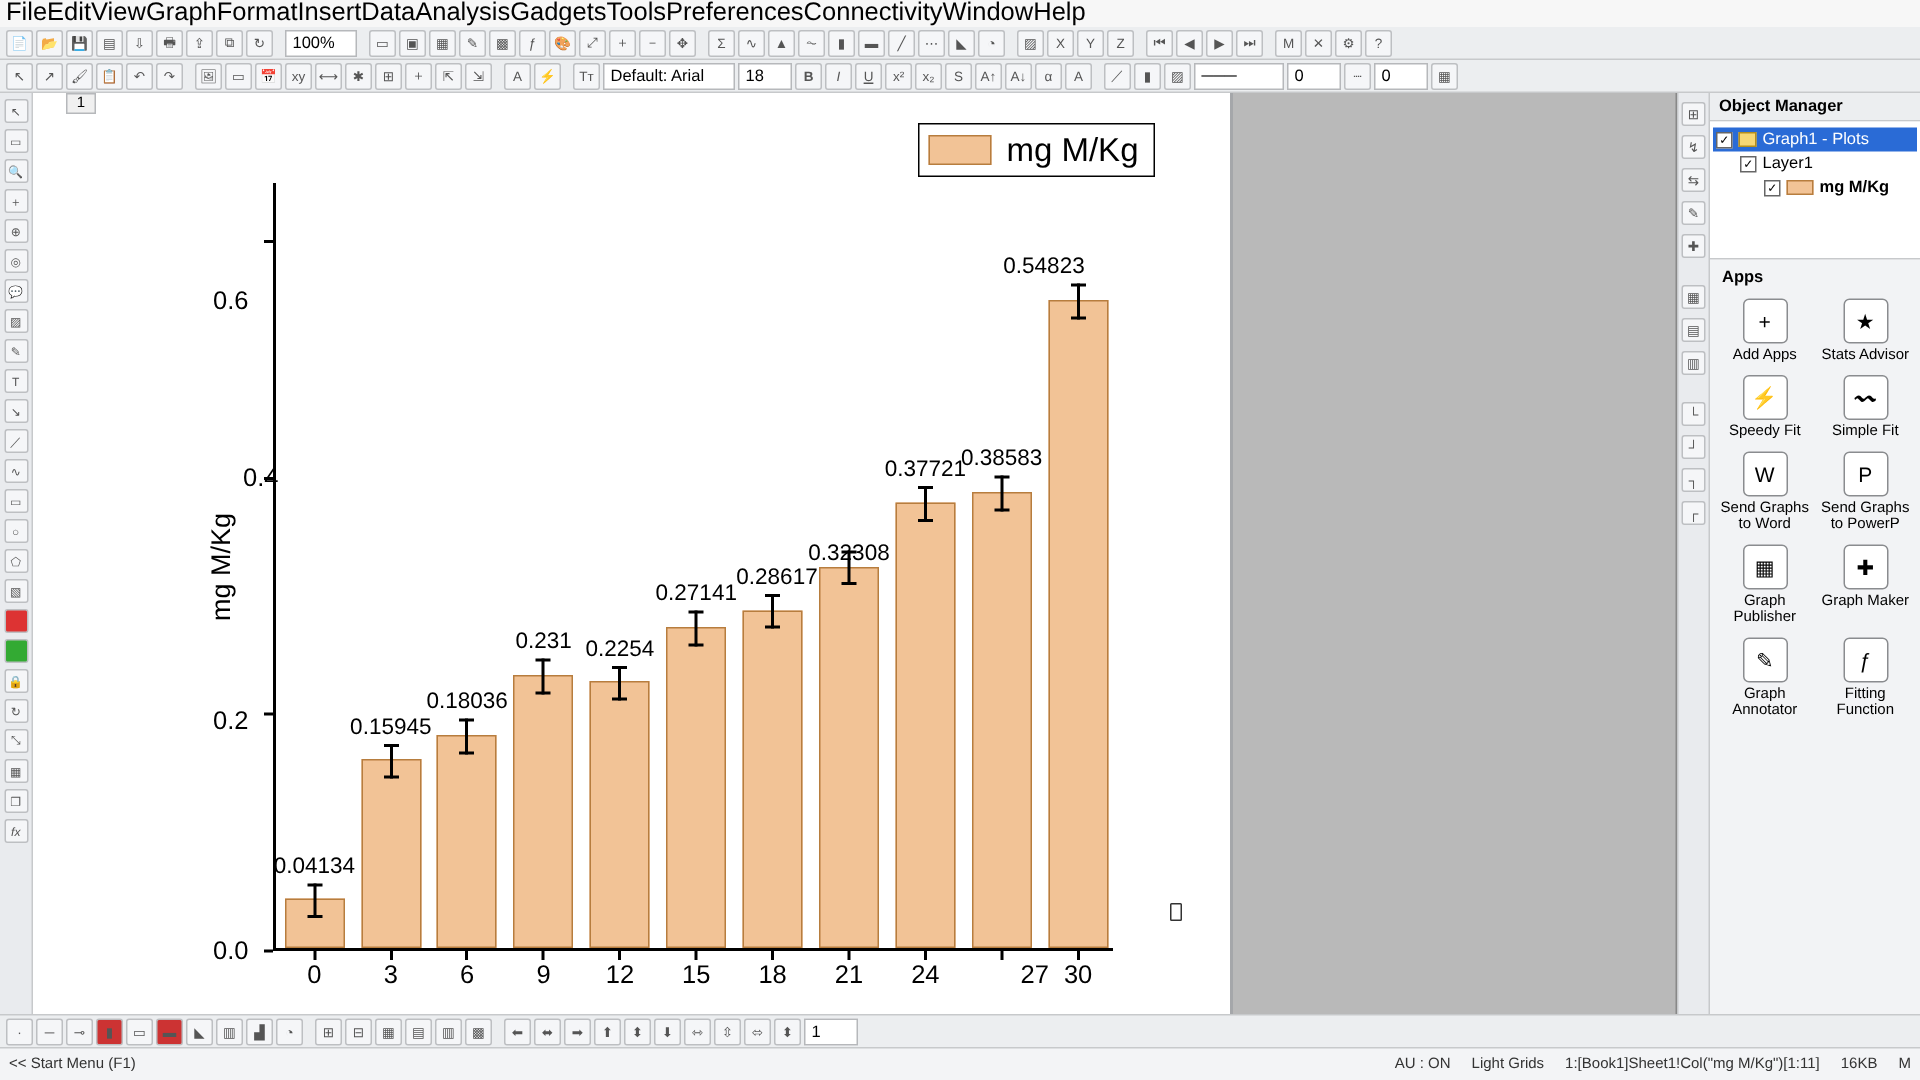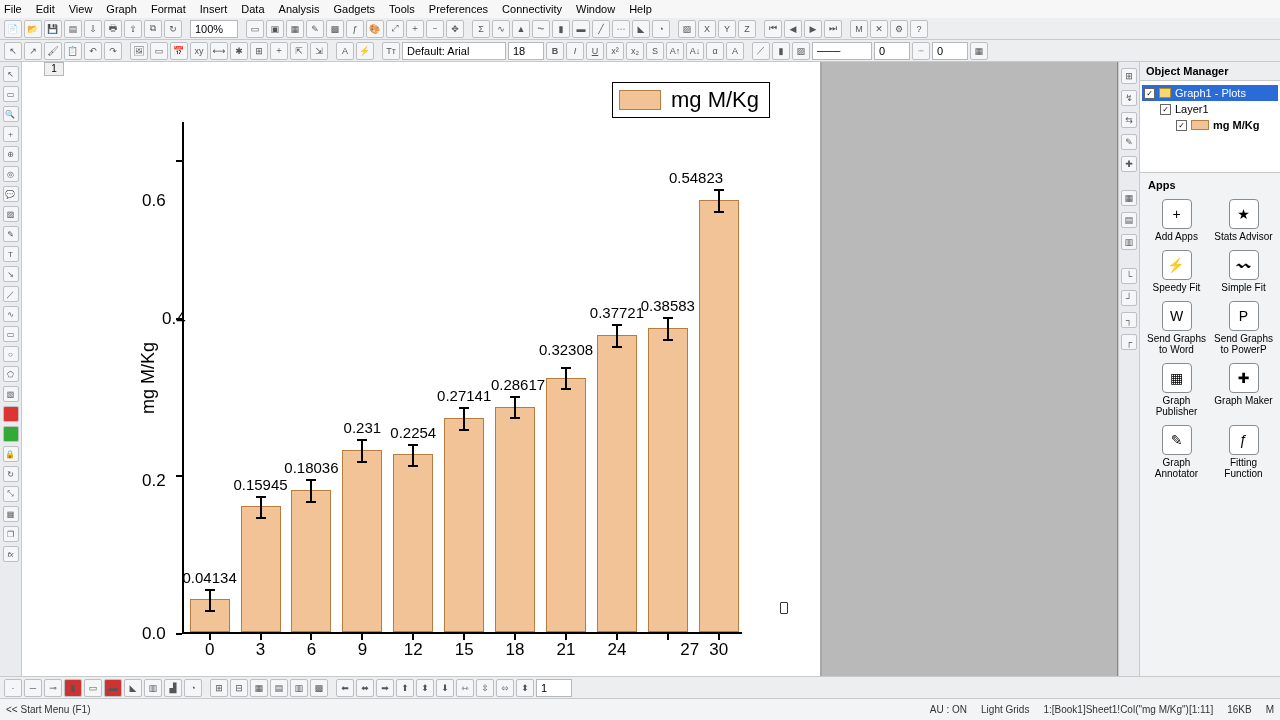--- a/index.html
+++ b/index.html
@@ -1,29 +1,29 @@
 <!DOCTYPE html>
 <html><head>
 <meta charset="utf-8">
 <style>
   * { box-sizing: border-box; margin: 0; padding: 0; font-family: Arial, sans-serif; }
   html, body { width: 1280px; height: 720px; overflow: hidden; background: #fff; }
 
   
-  .menubar { height: 18px; display: flex; align-items: center; font-size: 11px; padding-left: 4px; gap: 14px; background: #f7f7f7; }
+  .menubar { height: 18px; display: flex; align-items: flex-end; font-size: 17px; padding-left: 4px; background: #f7f7f7; }
   .menubar span { cursor: default; }
 
   
   .toolbar-row { height: 22px; background: #eceef0; border-bottom: 1px solid #c7c9cb; display: flex; align-items: center; padding: 0 4px; gap: 2px; }
   .tb-btn { width: 18px; height: 18px; background: #f5f6f8; border: 1px solid #bdbfc2; border-radius: 2px; display: flex; align-items: center; justify-content: center; font-size: 9px; color: #555; }
   .tb-sep { width: 4px; }
   .tb-combo { height: 18px; border: 1px solid #b6b8bb; background: #fff; font-size: 11px; padding: 0 4px; display: flex; align-items: center; }
   .tb-combo.small { width: 36px; }
   .tb-combo.med   { width: 60px; }
-  .tb-combo.font  { width: 104px; }
+  .tb-combo.font  { width: 88px; }
   .tb-combo.zoom  { width: 48px; }
 
   
   .main { position: absolute; top: 62px; left: 0; right: 0; bottom: 44px; display: flex; }
 
   
   .ltools { width: 22px; background: #e9ebee; border-right: 1px solid #c7c9cb; display: flex; flex-direction: column; align-items: center; gap: 4px; padding-top: 4px; }
   .ltools .tb-btn { width: 16px; height: 16px; font-size: 8px; }
 
   
@@ -308,21 +308,21 @@
         <div class="xlbl" style="left: 282.182px;">15</div>
         <div class="bar" style="left: 313.091px; height: 225.414px; width: 40px;">
           <div class="err" style="height: 23.6308px; top: -11.8154px;"></div>
         </div>
         <div class="bar-lbl" style="left: 336px; top: 270.771px;">0.28617</div>
         <div class="tick-x" style="left: 332.091px;"></div>
         <div class="xlbl" style="left: 333.091px;">18</div>
         <div class="bar" style="left: 364px; height: 254.488px; width: 40px;">
           <div class="err" style="height: 23.6308px; top: -11.8154px;"></div>
         </div>
-        <div class="bar-lbl" style="left: 384px; top: 236px;">0.32308</div>
+        <div class="bar-lbl" style="left: 384px; top: 255px;">0.32308</div>
         <div class="tick-x" style="left: 383px;"></div>
         <div class="xlbl" style="left: 384px;">21</div>
         <div class="bar" style="left: 414.909px; height: 297.125px; width: 40px;">
           <div class="err" style="height: 23.6308px; top: -11.8154px;"></div>
         </div>
         <div class="bar-lbl" style="left: 434.909px; top: 199.059px;">0.37721</div>
         <div class="tick-x" style="left: 433.909px;"></div>
         <div class="xlbl" style="left: 434.909px;">24</div>
         <div class="bar" style="left: 465.818px; height: 303.915px; width: 40px;">
           <div class="err" style="height: 23.6308px; top: -11.8154px;"></div>

